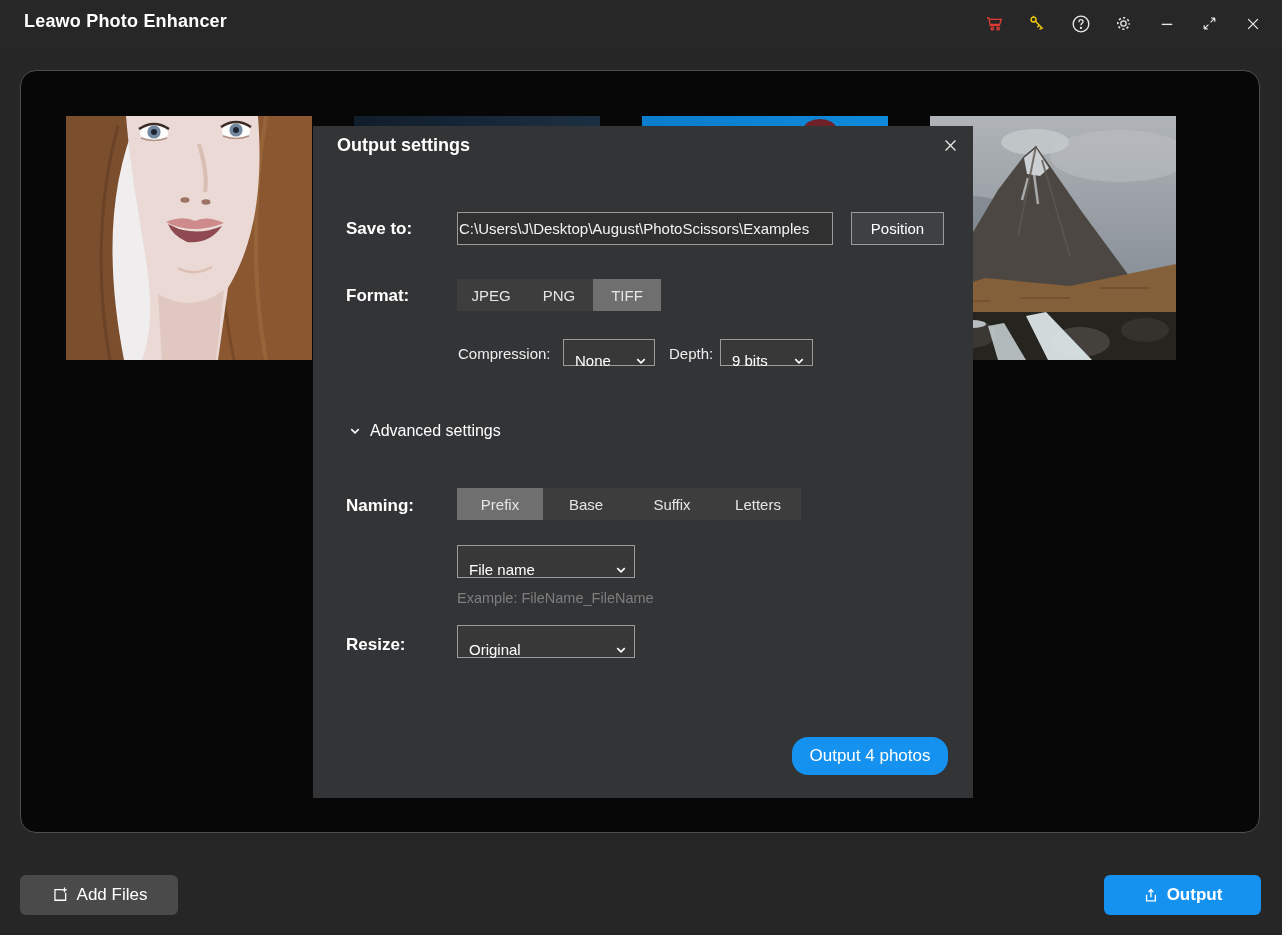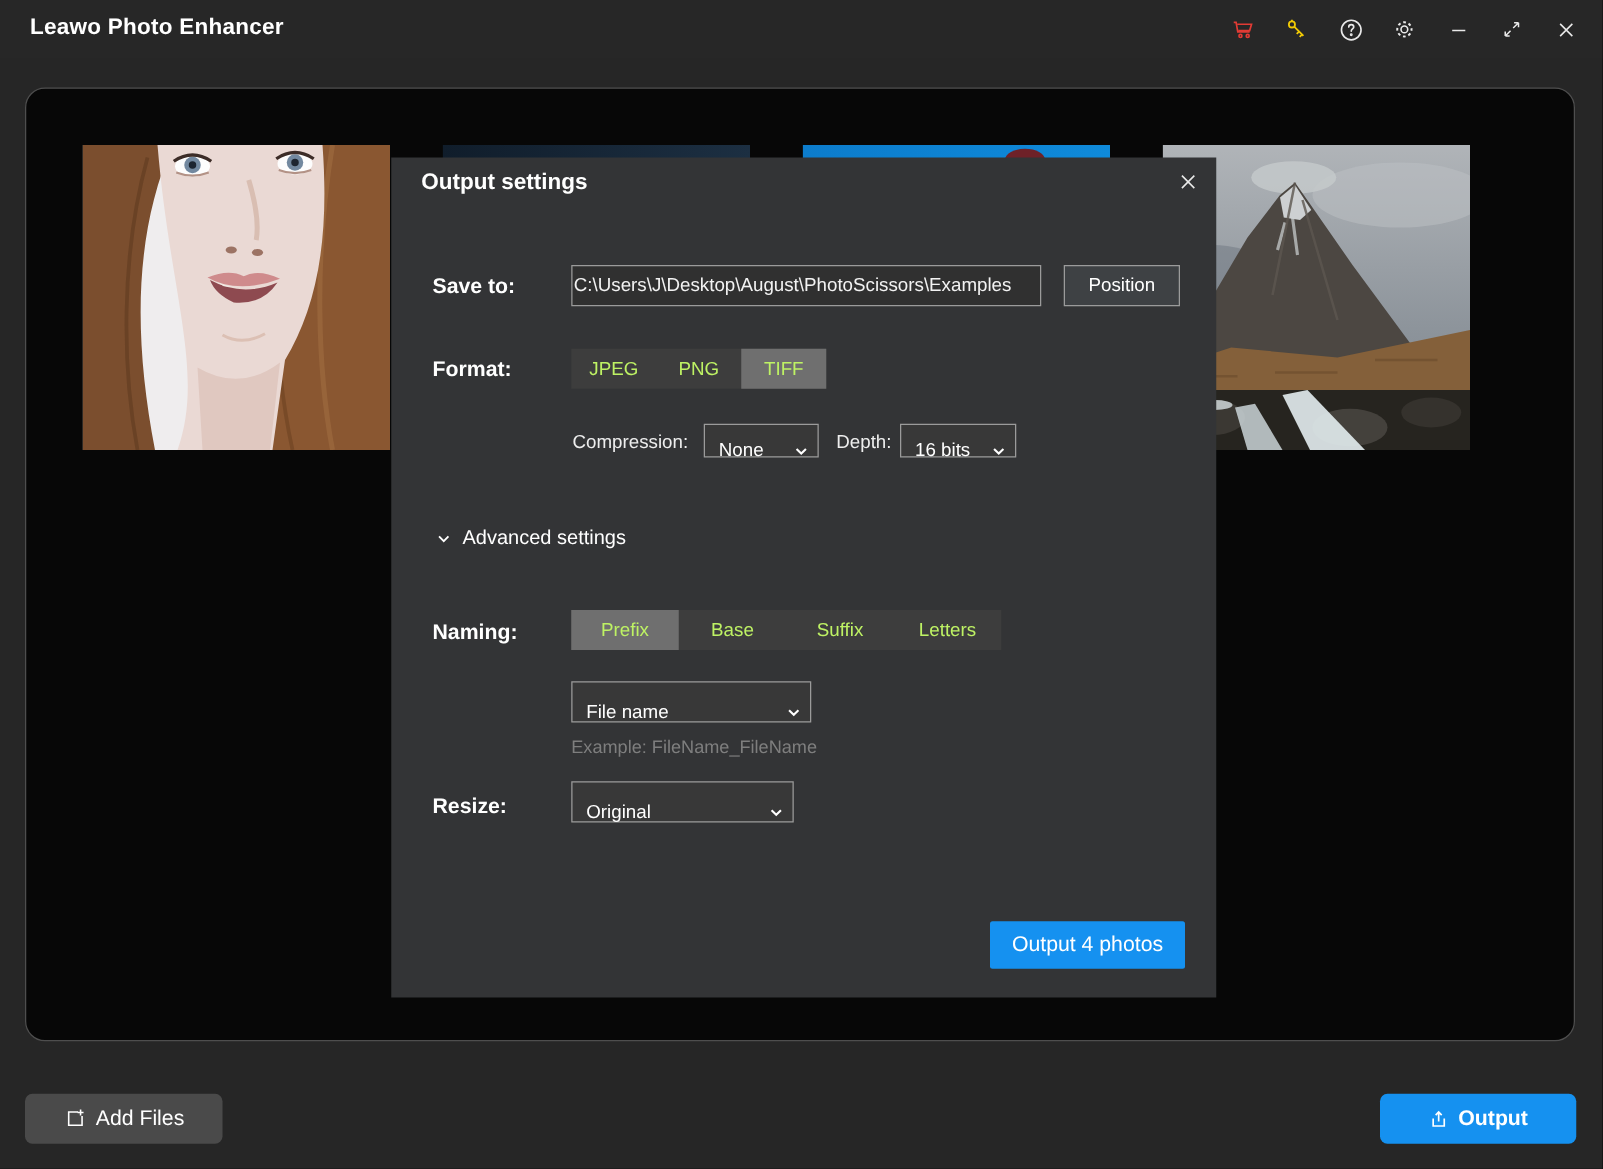--- a/index.html
+++ b/index.html
@@ -38,43 +38,43 @@
     font-size:15px; color:#f2f2f2; white-space:nowrap; overflow:hidden;
   }
   .pos-btn {
     position:absolute; left:538px; top:86px; width:93px; height:33px;
     background:#3e4144; border:1px solid #9b9b9b;
     display:flex; align-items:center; justify-content:center;
     font-size:15px; cursor:pointer;
   }
   .seg-bar { position:absolute; height:32px; background:#3d3d3d; display:flex; }
   .seg { height:32px; display:flex; align-items:center; justify-content:center;
-    font-size:15px; color:#bef264; cursor:pointer; }
+    font-size:15px; color:#e5e5e5; cursor:pointer; }
   .seg.selected { background:#6f6f6f; }
   .format-bar { left:144px; top:153px; width:204px; }
   .format-bar .seg { width:68px; }
   .naming-bar { left:144px; top:362px; width:344px; }
   .naming-bar .seg { width:86px; }
   .inline-lbl { position:absolute; font-size:15px; color:#eee; }
   .select {
     position:absolute; background:#383838; border:1px solid #9b9b9b;
     display:flex; align-items:center; justify-content:space-between;
     padding:16px 7px 0 11px; font-size:15px; cursor:pointer;
   }
   .select .chev { flex:0 0 auto; margin-left:6px; display:flex; }
   .sel-compression { left:250px; top:213px; width:92px; height:27px; }
   .sel-depth      { left:407px; top:213px; width:93px; height:27px; }
-  .sel-file       { left:144px; top:419px; width:192px; height:33px; }
+  .sel-file       { left:144px; top:419px; width:178px; height:33px; }
   .sel-resize     { left:144px; top:499px; width:178px; height:33px; }
   .advanced { position:absolute; left:36px; top:296px; display:flex; align-items:center;
     gap:9px; font-size:16px; cursor:pointer; }
   .example { position:absolute; left:144px; top:464px; font-size:14.5px; color:#7e7e7e; }
   .out4-btn {
     position:absolute; left:479px; top:611px; width:156px; height:38px;
-    background:#1591f0; border-radius:2px; display:flex; align-items:center; justify-content:center;
+    background:#1591f0; border-radius:16px; display:flex; align-items:center; justify-content:center;
     font-size:17px; color:#fff; cursor:pointer;
   }
   
   .footer-btn { position:absolute; top:875px; height:40px; border-radius:6px;
     display:flex; align-items:center; justify-content:center; gap:7px;
     font-size:17px; cursor:pointer; }
   .add-files { left:20px; width:158px; background:#4a4a4a; color:#ffffff; }
   .output-main { left:1104px; width:157px; background:#1591f0; font-weight:700; }
 </style>
 </head>
@@ -243,21 +243,21 @@
   <div class="select sel-compression">
     <span>None</span>
     <span class="chev">
       <svg width="12" height="12" viewBox="0 0 16 16" fill="none" stroke="#fff" stroke-width="2.2">
           <path d="M3 5.5 L8 10.5 L13 5.5"></path>
         </svg>
     </span>
   </div>
   <div class="inline-lbl" style="left:356px; top:219px;">Depth:</div>
   <div class="select sel-depth">
-    <span>16 bits</span>
+    <span>9 bits</span>
     <span class="chev">
       <svg width="12" height="12" viewBox="0 0 16 16" fill="none" stroke="#fff" stroke-width="2.2">
           <path d="M3 5.5 L8 10.5 L13 5.5"></path>
         </svg>
     </span>
   </div>
 
   <div class="advanced">
     <svg width="12" height="12" viewBox="0 0 16 16" fill="none" stroke="#fff" stroke-width="2">
         <path d="M3 5.5 L8 10.5 L13 5.5"></path>

